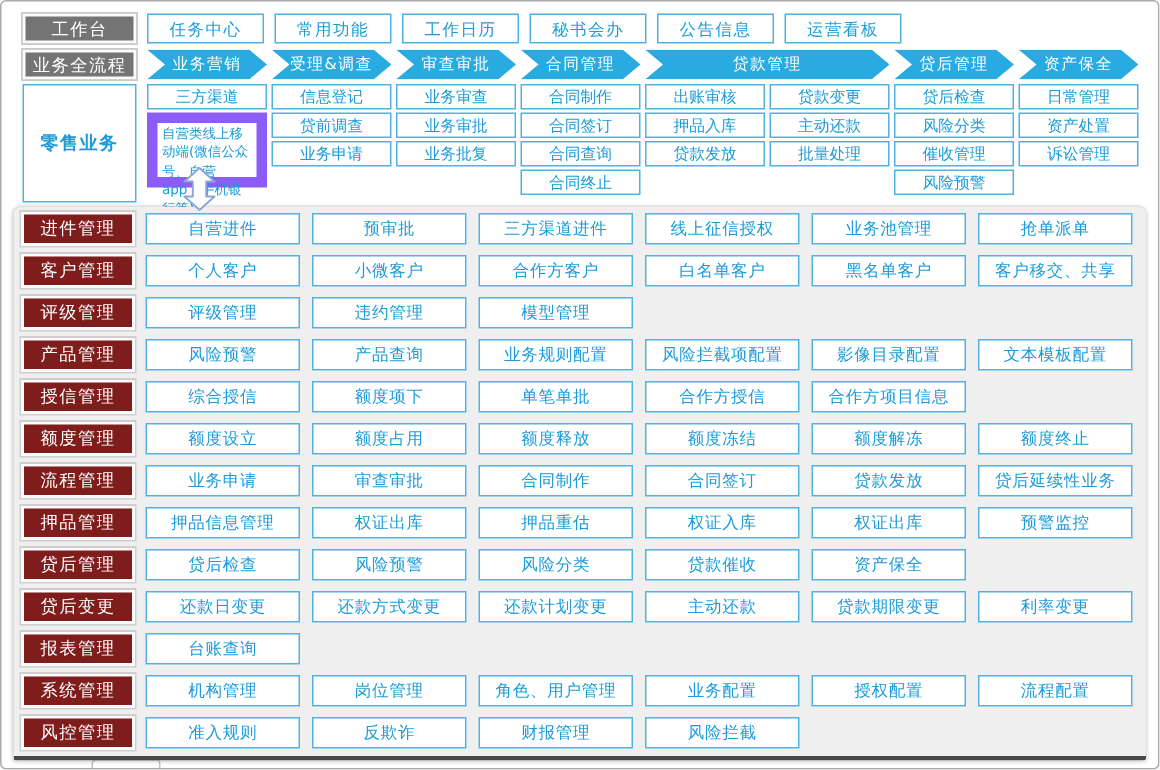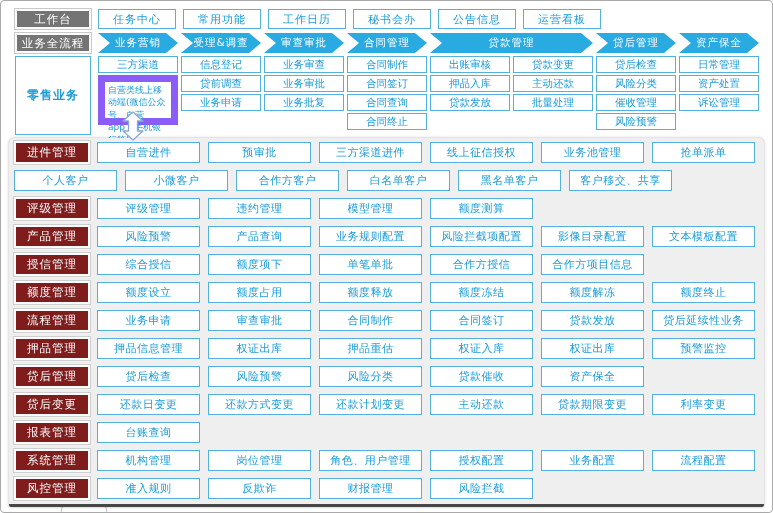--- a/index.html
+++ b/index.html
@@ -198,36 +198,36 @@
           <div class="mitems">
             <div class="btn mbtn">自营进件</div>
             <div class="btn mbtn">预审批</div>
             <div class="btn mbtn">三方渠道进件</div>
             <div class="btn mbtn">线上征信授权</div>
             <div class="btn mbtn">业务池管理</div>
             <div class="btn mbtn">抢单派单</div>
           </div>
         </div>
         <div class="mrow">
+          <div class="mlabel">客户管理</div>
           <div class="mitems">
             <div class="btn mbtn">个人客户</div>
             <div class="btn mbtn">小微客户</div>
             <div class="btn mbtn">合作方客户</div>
             <div class="btn mbtn">白名单客户</div>
             <div class="btn mbtn">黑名单客户</div>
             <div class="btn mbtn">客户移交、共享</div>
           </div>
         </div>
         <div class="mrow">
           <div class="mlabel">评级管理</div>
           <div class="mitems">
             <div class="btn mbtn">评级管理</div>
             <div class="btn mbtn">违约管理</div>
             <div class="btn mbtn">模型管理</div>
-            <div class="btn mbtn">额度测算</div>
           </div>
         </div>
         <div class="mrow">
           <div class="mlabel">产品管理</div>
           <div class="mitems">
             <div class="btn mbtn">风险预警</div>
             <div class="btn mbtn">产品查询</div>
             <div class="btn mbtn">业务规则配置</div>
             <div class="btn mbtn">风险拦截项配置</div>
             <div class="btn mbtn">影像目录配置</div>
@@ -303,22 +303,22 @@
           <div class="mitems">
             <div class="btn mbtn">台账查询</div>
           </div>
         </div>
         <div class="mrow">
           <div class="mlabel">系统管理</div>
           <div class="mitems">
             <div class="btn mbtn">机构管理</div>
             <div class="btn mbtn">岗位管理</div>
             <div class="btn mbtn">角色、用户管理</div>
+            <div class="btn mbtn">业务配置</div>
             <div class="btn mbtn">授权配置</div>
-            <div class="btn mbtn">业务配置</div>
             <div class="btn mbtn">流程配置</div>
           </div>
         </div>
         <div class="mrow">
           <div class="mlabel">风控管理</div>
           <div class="mitems">
             <div class="btn mbtn">准入规则</div>
             <div class="btn mbtn">反欺诈</div>
             <div class="btn mbtn">财报管理</div>
             <div class="btn mbtn">风险拦截</div>

